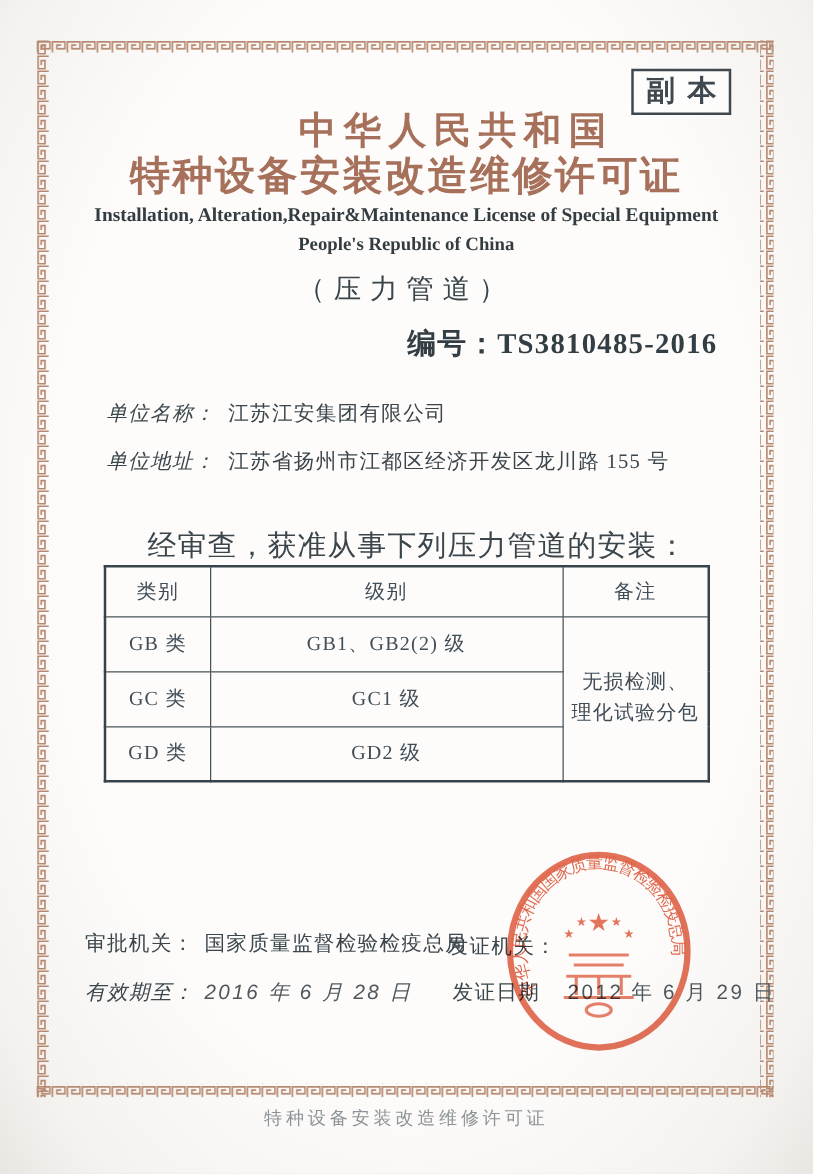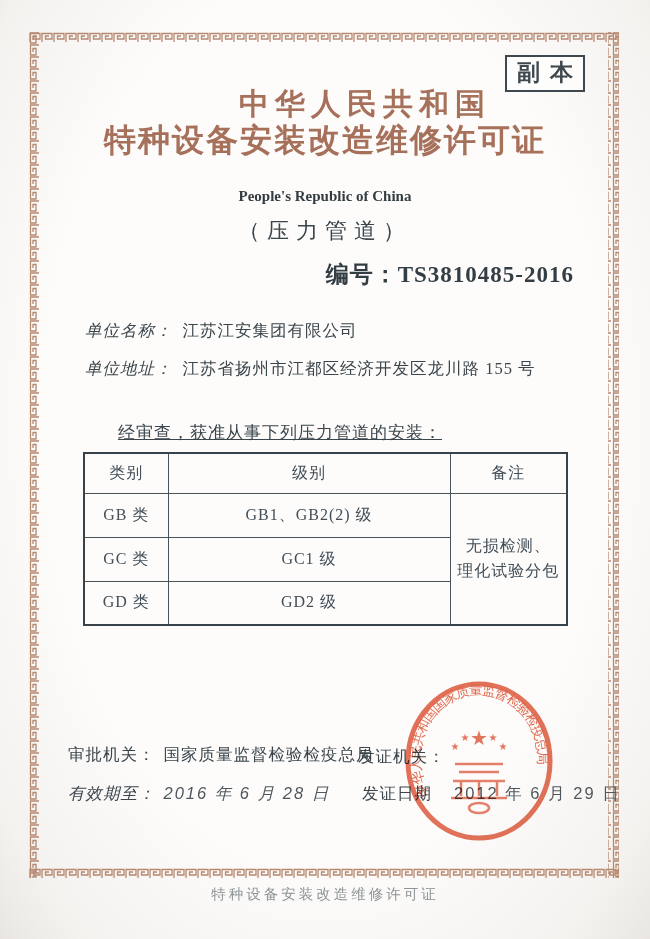--- a/index.html
+++ b/index.html
@@ -52,21 +52,21 @@
   }
   .number-line {
     position: absolute; top: 259px; right: 76px;
     font-size: 23px; color: #333d44; letter-spacing: 1px; font-weight: bold;
   }
   .field { position: absolute; left: 85px; font-size: 16.5px; color: #3b454c; letter-spacing: 1px; }
   .field .label { margin-right: 10px; font-style: italic; }
   .field-name { top: 320px; }
   .field-addr { top: 358px; }
 
-  .note { position: absolute; left: 118px; top: 421px; font-size: 17px; color: #3b454c; letter-spacing: 1px; text-decoration: underline; }
+  .note { position: absolute; left: 118px; top: 421px; font-size: 23px; color: #3b454c; letter-spacing: 1px; }
 
   table.license {
     position: absolute; left: 83px; top: 452px;
     width: 483px; border-collapse: collapse;
     table-layout: fixed;
     font-size: 16px; color: #414d57;
   }
   table.license th, table.license td {
     border: 1px solid #49535a;
     text-align: center; vertical-align: middle;
@@ -115,20 +115,21 @@
     <rect x="0" y="0" width="11" height="846" fill="url(#mv)"></rect>
     <rect x="579" y="0" width="11" height="846" fill="url(#mv)"></rect>
   </svg>
 
   <div class="badge">
     <span>副本</span>
   </div>
 
   <div class="title-cn1">中华人民共和国</div>
   <div class="title-cn2">特种设备安装改造维修许可证</div>
+  <div class="title-en1">Installation, Alteration,Repair&amp;Maintenance License of Special Equipment</div>
   <div class="title-en2">People's Republic of China</div>
   <div class="scope">（压力管道）</div>
 
   <div class="number-line">
     <span>编号：</span><span>TS3810485-2016</span>
   </div>
 
   <div class="field field-name">
     <span class="label">单位名称：</span><span>江苏江安集团有限公司</span>
   </div>

